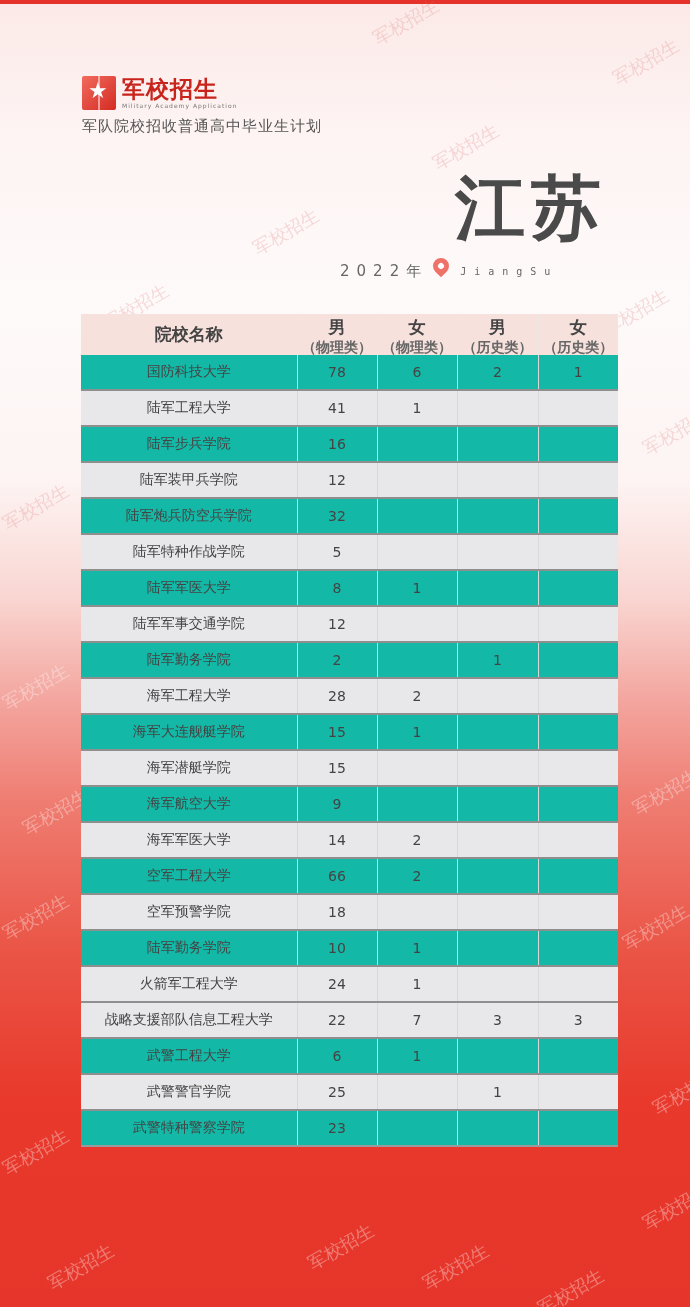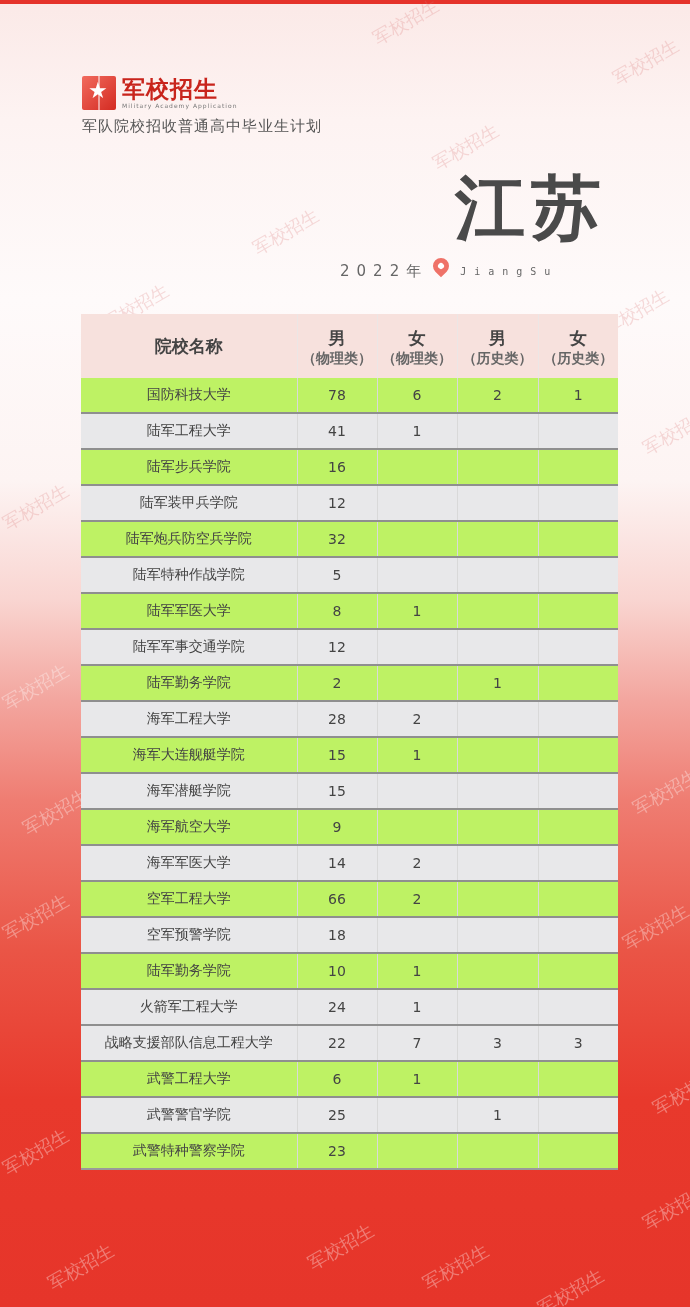--- a/index.html
+++ b/index.html
@@ -26,28 +26,28 @@
   .subtitle { position: absolute; left: 82px; top: 117px; font-size: 15px; color: #555; font-family: "DejaVu Serif", serif; letter-spacing: 1px; }
 
   .province { position: absolute; left: 455px; top: 168px; font-size: 70px; font-weight: bold; color: #4a4a4a; font-family: "DejaVu Serif", serif; letter-spacing: 6px; line-height: 80px; }
   .yearline { position: absolute; left: 340px; top: 256px; display: flex; align-items: center; font-size: 15px; color: #666; letter-spacing: 7px; }
   .pin { width: 18px; height: 30px; margin: 0 10px 0 4px; position: relative; }
   .pin-head { position: absolute; left: 1px; top: 2px; width: 16px; height: 16px; border-radius: 50% 50% 50% 0; transform: rotate(-45deg); background: #ef7268; }
   .pin-head::after { content: ""; position: absolute; left: 5px; top: 5px; width: 6px; height: 6px; border-radius: 50%; background: #fff; }
   .jiangsu { letter-spacing: 8px; font-family: "DejaVu Sans Mono", monospace; font-size: 10px; }
 
   table.plan { position: absolute; left: 81px; top: 314px; width: 537px; border-collapse: collapse; table-layout: fixed; }
-  table.plan th { background: #f7e1dd; height: 64px; padding: 0; vertical-align: middle; border-left: 1px solid #ece6e5; color: #444; }
+  table.plan th { background: #f7e1dd; height: 41px; padding: 0; vertical-align: middle; border-left: 1px solid #ece6e5; color: #444; }
   table.plan th:first-child { border-left: none; }
   .th-main { font-size: 17px; font-weight: bold; display: block; line-height: 24px; }
   .th-sub { font-size: 14px; color: #666; display: block; line-height: 16px; font-family: "DejaVu Serif", serif; }
   .th-name { font-size: 17px; font-weight: bold; }
   table.plan td { height: 34px; padding: 0; text-align: center; font-size: 14px; color: #444; border-left: 1px solid #d9d9d9; border-bottom: 2px solid #8f8f8f; }
   table.plan td:first-child { border-left: none; }
-  table.plan tr.odd td { background: #bef264; }
+  table.plan tr.odd td { background: #14b8a6; }
   table.plan tr.even td { background: #e8e8ea; }
   table.plan tr:last-child td { border-bottom: 2px solid #9a9a9a; }
   col.c0 { width: 216px; } col.c1 { width: 80px; } col.c2 { width: 80px; } col.c3 { width: 81px; } col.c4 { width: 80px; }
 </style>
 </head>
 <body>
 
 <div class="topbar"></div>
 
 <div class="wm dark" style="left:370px;top:10px;">军校招生</div>

